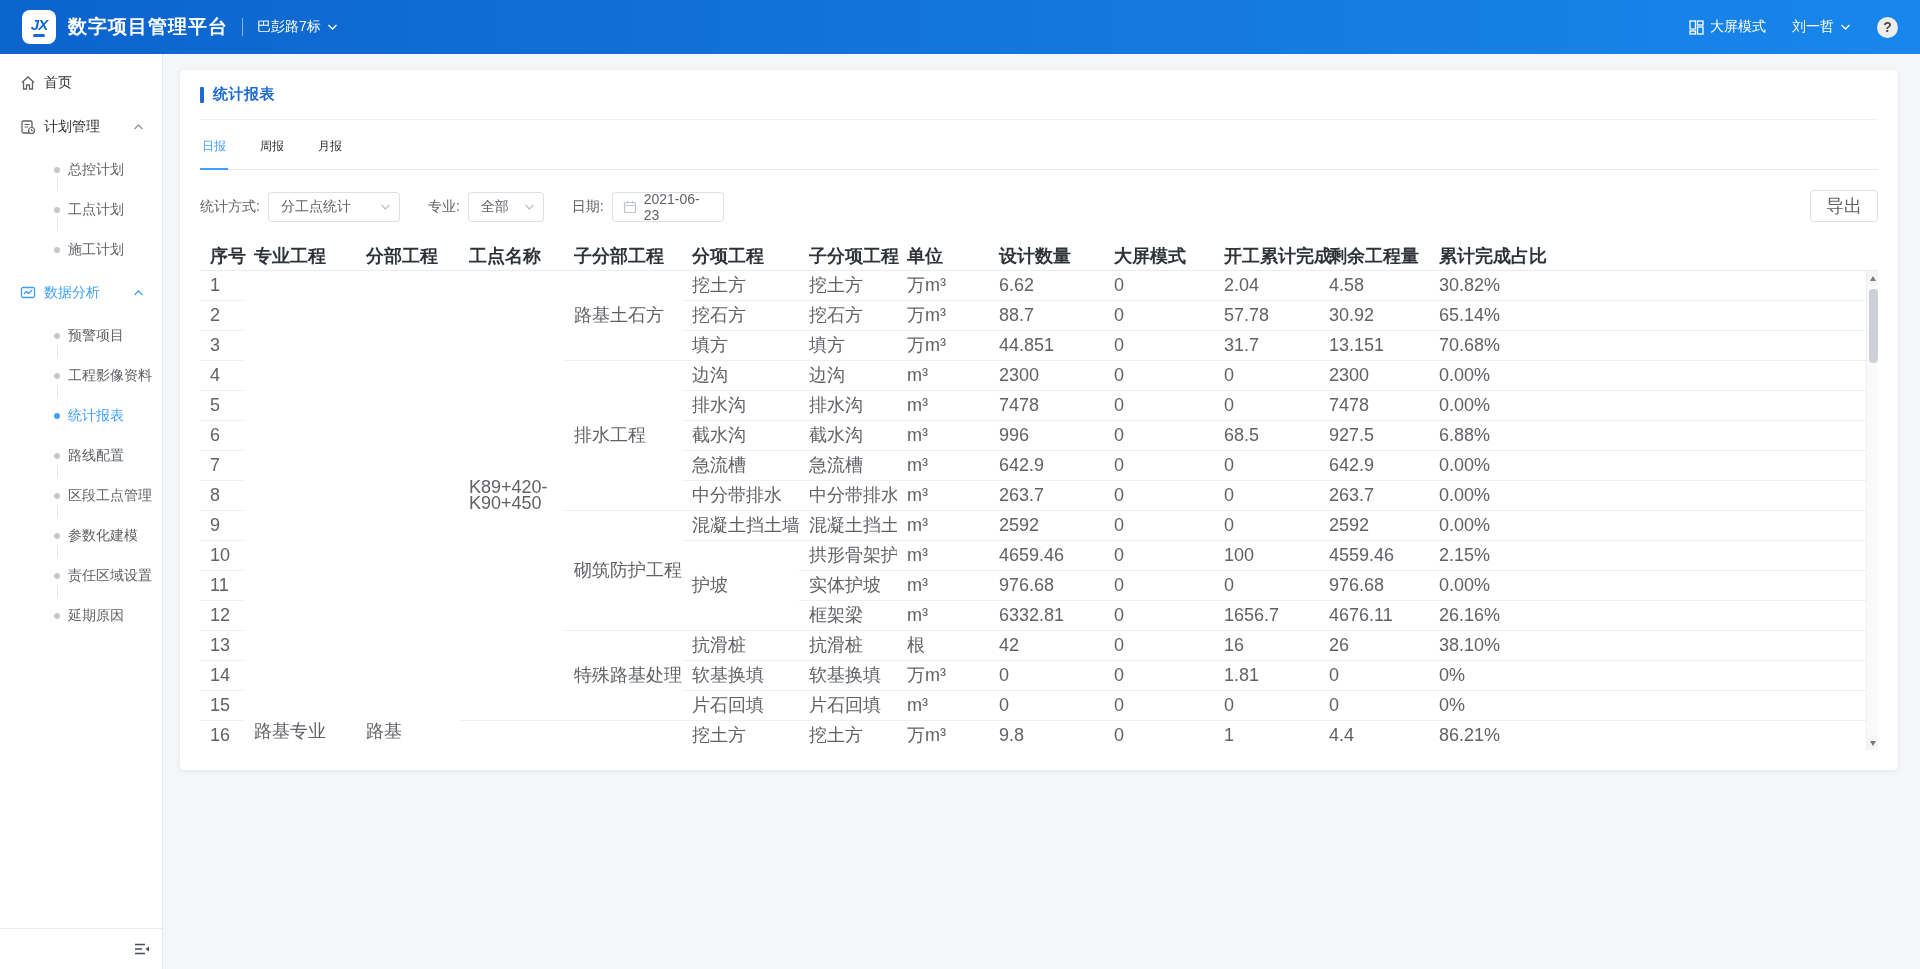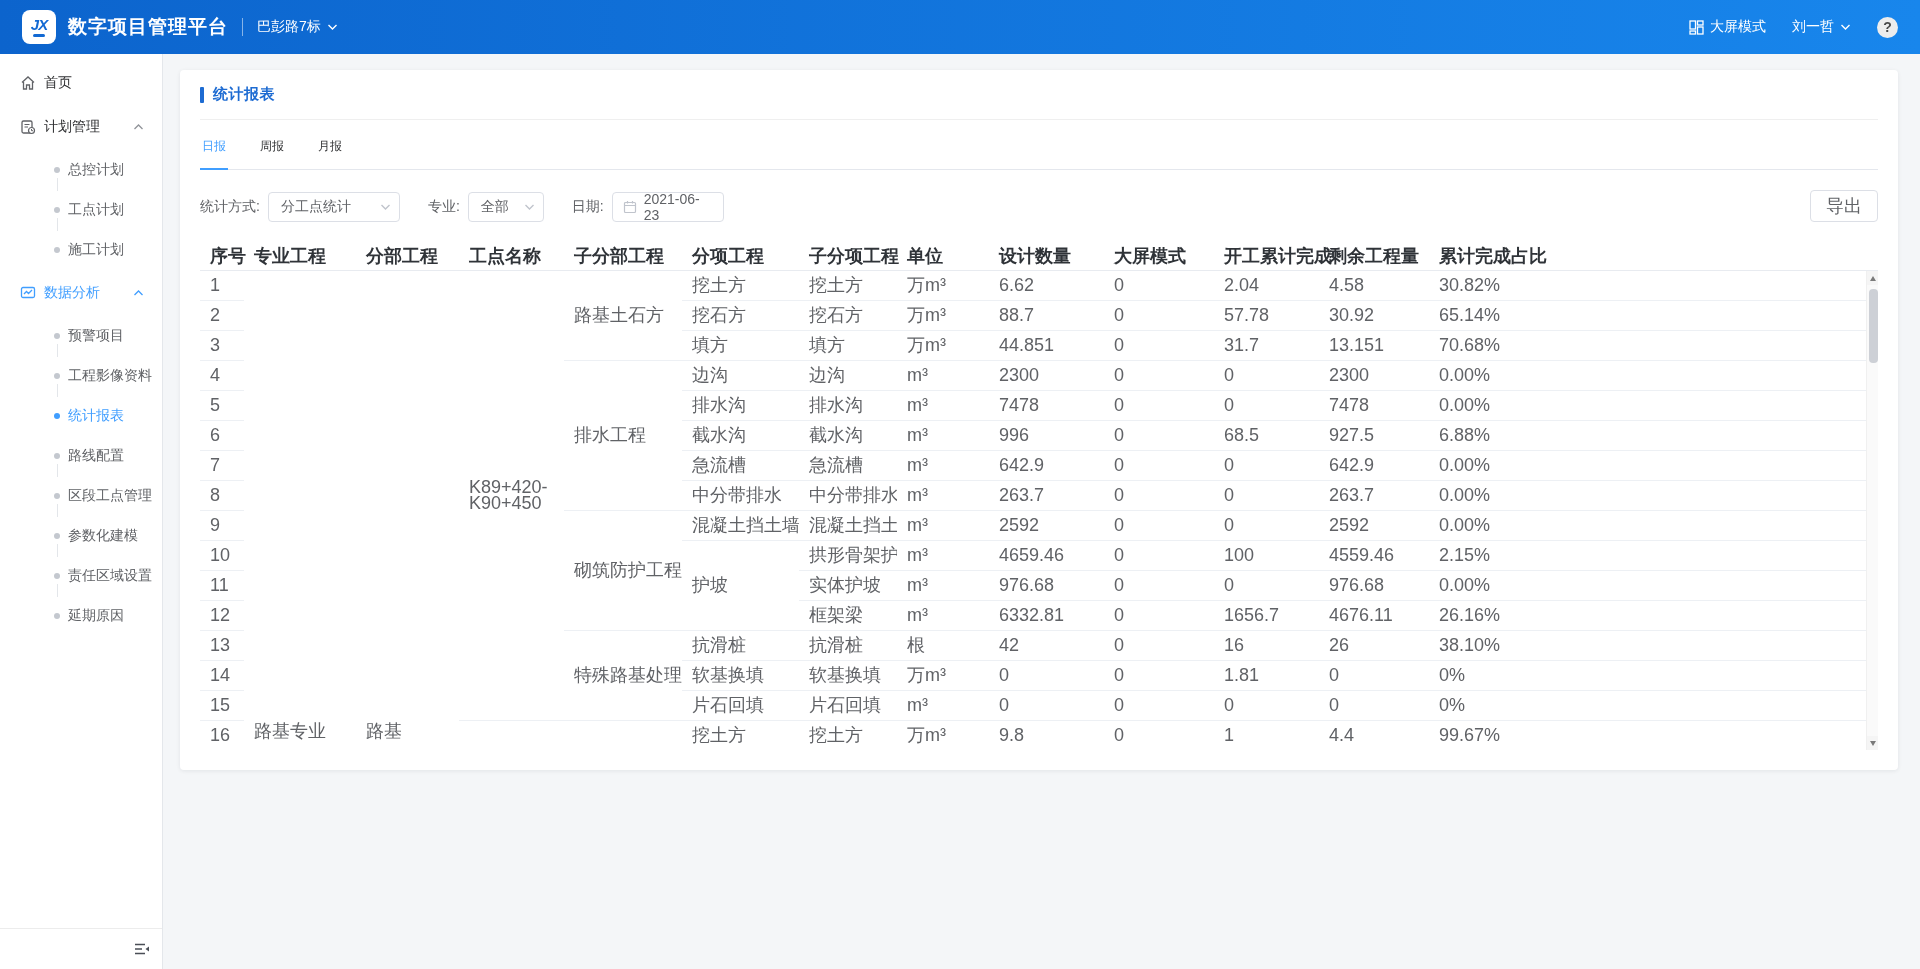--- a/index.html
+++ b/index.html
@@ -470,21 +470,21 @@
               <td class="col-seq">16</td>
               <td rowspan="1" class="col-site"></td>
               <td rowspan="1" class="col-subdivision"></td>
               <td class="col-item">挖土方</td>
               <td class="col-subitem">挖土方</td>
               <td class="col-unit">万m³</td>
               <td class="col-design">9.8</td>
               <td class="col-today">0</td>
               <td class="col-cum">1</td>
               <td class="col-remain">4.4</td>
-              <td class="col-pct">99.67%</td>
+              <td class="col-pct">86.21%</td>
             </tr>
           </tbody>
         </table>
       <div class="vscroll">
         <div class="vs-btn vs-up">
             <span class="tri-up"></span>
           </div>
         <div class="vs-thumb"></div>
         <div class="vs-btn vs-down">
             <span class="tri-down"></span>

